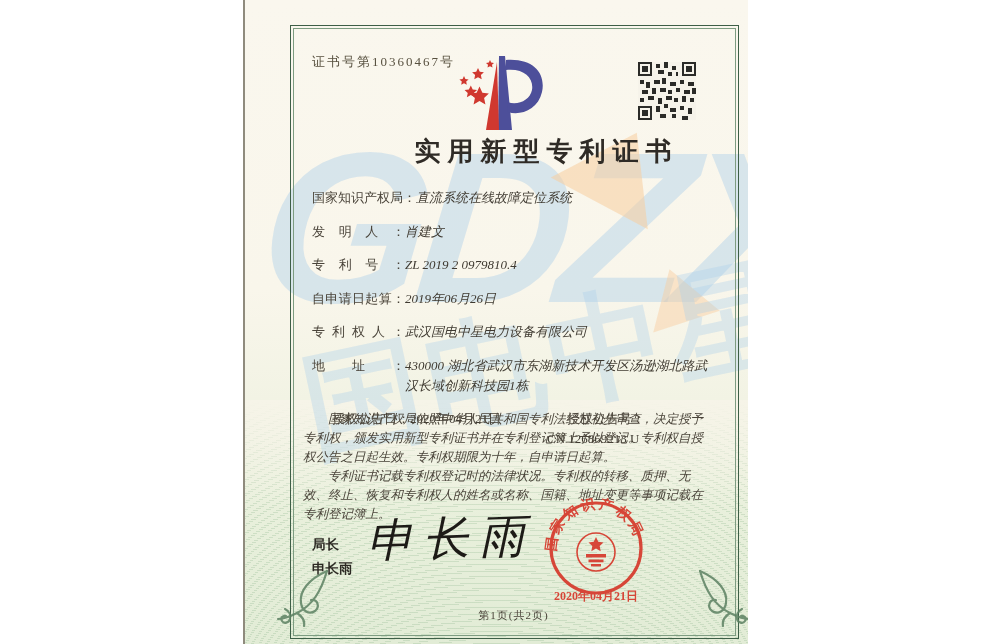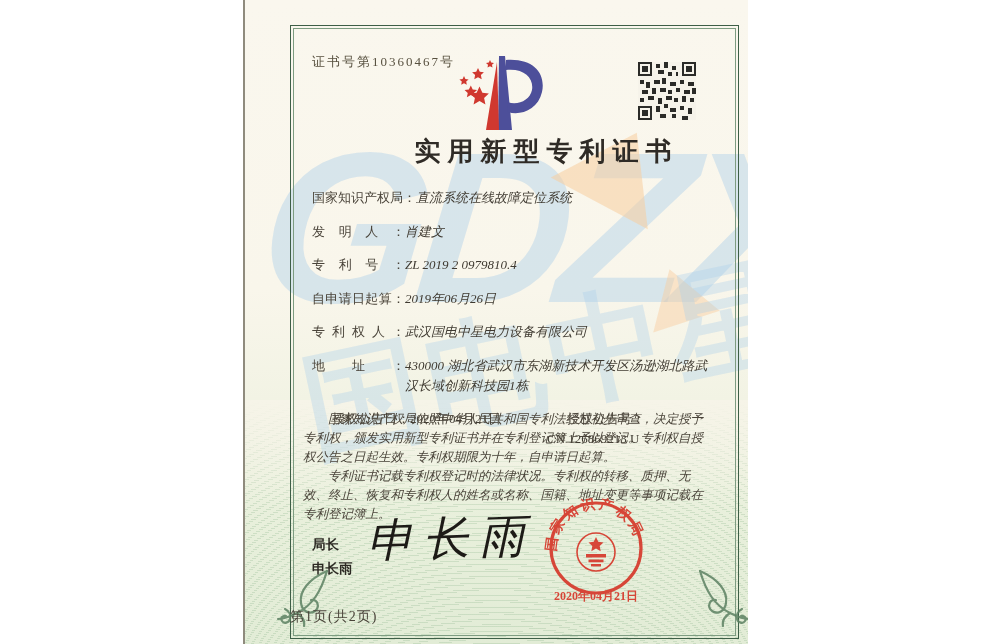--- a/index.html
+++ b/index.html
@@ -93,22 +93,22 @@
     font-family:"Liberation Sans",sans-serif;font-size:13.5px;font-weight:700;
     color:#2c2923;line-height:24px;
   }
   .signature{
     position:absolute;left:122px;top:508px;z-index:6;
     font-size:46px;font-style:italic;letter-spacing:10px;color:#1d1b17;
     transform:rotate(-2deg);font-family:"Liberation Serif",serif;
   }
   .seal{position:absolute;left:290px;top:490px;width:122px;height:126px;z-index:7;opacity:.93;}
   .footer{
-    position:absolute;left:45px;top:608px;width:447px;
-    font-size:14px;letter-spacing:1px;color:#4a443a;z-index:6;
+    position:absolute;left:45px;top:608px;width:447px;text-align:center;
+    font-size:11px;letter-spacing:1px;color:#4a443a;z-index:6;
   }
 </style>
 </head>
 <body>
 
 <div class="paper">
 
   <div class="waves"></div>
   <div class="waves-fade"></div>
 

